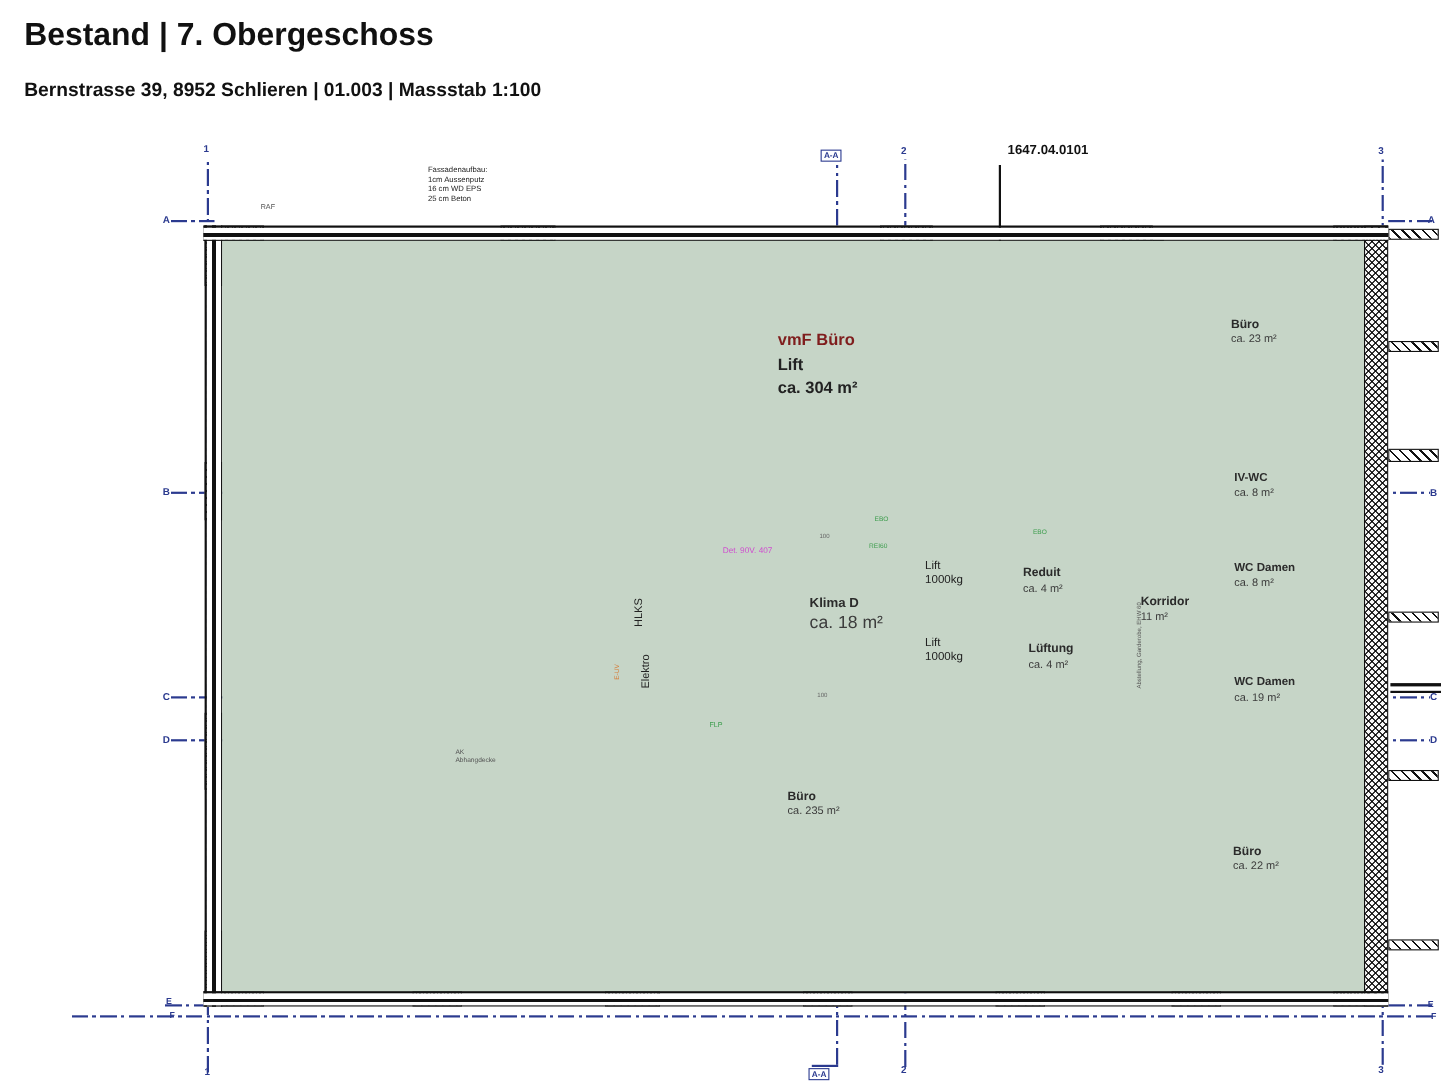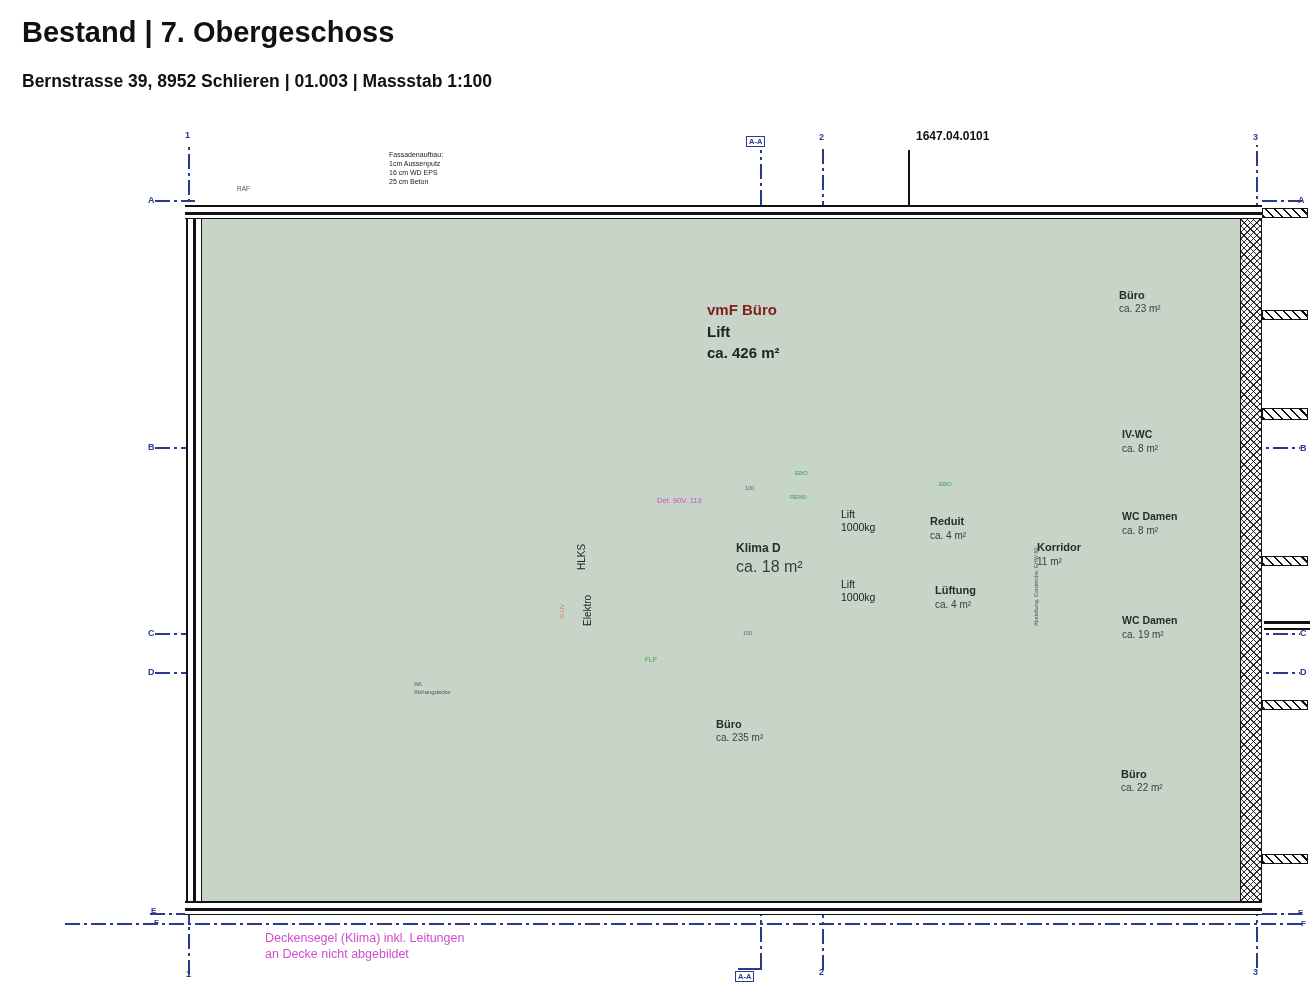--- a/index.html
+++ b/index.html
@@ -226,21 +226,21 @@
     <div class="d floor" style="left: 202px; top: 219px; width: 1038px; height: 682px;"></div>
 
 <div class="lbl bold" style="left:916px;top:129px;font-size:12px;color:#111">1647.04.0101</div>
     <div class="lbl" style="left:389px;top:150px;font-size:7px;color:#222">Fassadenaufbau:
 1cm Aussenputz
 16 cm WD EPS
 25 cm Beton</div>
     <div class="lbl" style="left:237px;top:185px;font-size:6.5px;color:#555">RAF</div>
     <div class="lbl bold" style="left:707px;top:300px;font-size:15px;color:#7f1d1d">vmF Büro</div>
     <div class="lbl bold" style="left:707px;top:322px;font-size:15px;color:#222">Lift</div>
-    <div class="lbl bold" style="left:707px;top:343px;font-size:15px;color:#222">ca. 426 m²</div>
+    <div class="lbl bold" style="left:707px;top:343px;font-size:15px;color:#222">ca. 304 m²</div>
     <div class="lbl room-name" style="left:1119px;top:288px">Büro</div>
     <div class="lbl room-area" style="left:1119px;top:302px">ca. 23 m²</div>
     <div class="lbl room-name" style="left:716px;top:717px">Büro</div>
     <div class="lbl room-area" style="left:716px;top:731px">ca. 235 m²</div>
     <div class="lbl room-name" style="left:1121px;top:767px">Büro</div>
     <div class="lbl room-area" style="left:1121px;top:781px">ca. 22 m²</div>
     <div class="lbl room-name" style="left:1122px;top:428px;font-size:10.5px">IV-WC</div>
     <div class="lbl room-area" style="left:1122px;top:442px">ca. 8 m²</div>
     <div class="lbl room-name" style="left:1122px;top:510px;font-size:10.5px">WC Damen</div>
     <div class="lbl room-area" style="left:1122px;top:524px">ca. 8 m²</div>
@@ -263,23 +263,21 @@
     <div class="lbl vtext" style="left:559px;top:590px;font-size:6px;height:28px;color:#d57f3c">E-UV</div>
     <div class="lbl vtext" style="left:1033px;top:540px;font-size:5.5px;height:86px;color:#555">Abstellung, Garderobe, EHW 60</div>
     <div class="lbl" style="left:795px;top:470px;font-size:6px;color:#3f9e4f">EBO</div>
     <div class="lbl" style="left:939px;top:481px;font-size:6px;color:#3f9e4f">EBO</div>
     <div class="lbl" style="left:790px;top:494px;font-size:6px;color:#3f9e4f">REI60</div>
     <div class="lbl" style="left:645px;top:656px;font-size:6.5px;color:#3f9e4f">FLP</div>
     <div class="lbl" style="left:745px;top:485px;font-size:5.5px;color:#666">100</div>
     <div class="lbl" style="left:743px;top:630px;font-size:5.5px;color:#666">100</div>
     <div class="lbl" style="left:414px;top:681px;font-size:6px;color:#555">AK
 Abhangdecke</div>
-    <div class="lbl" style="left:657px;top:496px;font-size:7.5px;color:#cf4ecf">Det. 90V. 113</div>
-    <div class="lbl" style="left:265px;top:930px;font-size:12.5px;color:#cf4ecf">Deckensegel (Klima) inkl. Leitungen
-an Decke nicht abgebildet</div>
+    <div class="lbl" style="left:657px;top:496px;font-size:7.5px;color:#cf4ecf">Det. 90V. 407</div>
     <div class="grid-lbl" style="left:148px;top:195px">A</div>
     <div class="grid-lbl" style="left:148px;top:442px">B</div>
     <div class="grid-lbl" style="left:148px;top:628px">C</div>
     <div class="grid-lbl" style="left:148px;top:667px">D</div>
     <div class="grid-lbl" style="left:151px;top:906px;font-size:8px">E</div>
     <div class="grid-lbl" style="left:154px;top:918px;font-size:8px">F</div>
     <div class="grid-lbl" style="left:1298px;top:195px">A</div>
     <div class="grid-lbl" style="left:1300px;top:443px">B</div>
     <div class="grid-lbl" style="left:1300px;top:628px">C</div>
     <div class="grid-lbl" style="left:1300px;top:667px">D</div>

